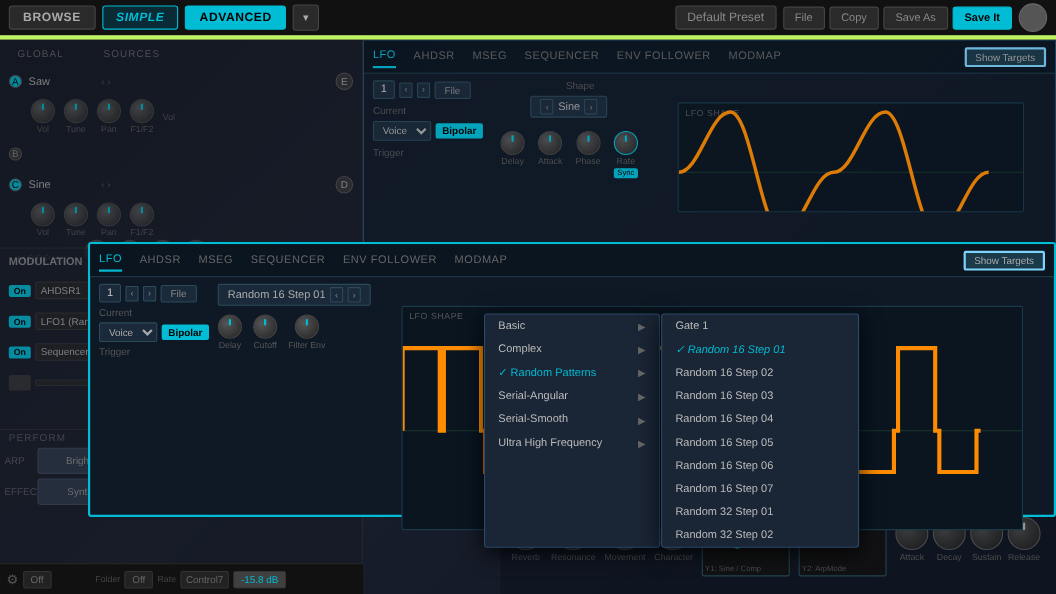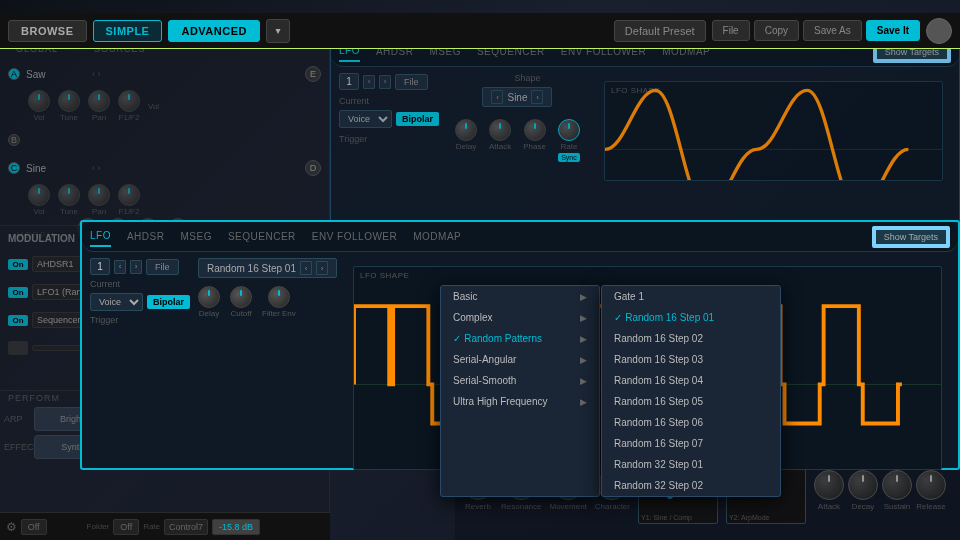--- a/index.html
+++ b/index.html
@@ -27,22 +27,21 @@
       top: 0;
       left: 0;
       right: 0;
       height: 36px;
       background: #111;
       display: flex;
       align-items: center;
       padding: 0 8px;
       gap: 6px;
       z-index: 10;
-      border-bottom: 1px solid #bef264;
-      margin-top: 13px;
+      border-bottom: 4px solid #bef264;
     }
 
     .nav-btn {
       padding: 4px 12px;
       border-radius: 3px;
       font-size: 11px;
       font-weight: bold;
       cursor: pointer;
       border: 1px solid #444;
       background: #2a2a2a;
@@ -265,39 +264,38 @@
     }
 
     .panel-tabs {
       display: flex;
       align-items: center;
       background: #0a1520;
       border-bottom: 1px solid #1e3a4a;
       padding: 0 8px;
       height: 30px;
       gap: 16px;
-      border-radius: 12px;
     }
 
     .panel-tab {
       font-size: 10px;
       color: #666;
       cursor: pointer;
       padding: 4px 0;
       letter-spacing: 0.5px;
     }
     .panel-tab.active {
       color: #00bcd4;
       border-bottom: 2px solid #00bcd4;
     }
 
     .show-targets-btn {
       margin-left: auto;
       background: #1a3a4a;
-      border: 4px solid #7dd3fc;
+      border: 2px solid #7dd3fc;
       border-radius: 2px;
       color: #aaa;
       font-size: 9px;
       padding: 2px 8px;
       cursor: pointer;
     }
 
     .lfo-controls {
       display: flex;
       padding: 6px 8px;
@@ -407,21 +405,21 @@
       gap: 12px;
       padding: 0 8px;
     }
 
     
     .lfo-shape-area {
       flex: 1;
       background: #0a1520;
       border: 1px solid #1a3a4a;
       border-radius: 2px;
-      margin: 8px;
+      margin: 20px;
       position: relative;
       overflow: hidden;
       min-height: 90px;
     }
 
     .lfo-shape-label {
       position: absolute;
       top: 4px;
       left: 6px;
       font-size: 8px;
@@ -487,20 +485,21 @@
       background: #1a2535;
       border: 1px solid #2a4a6a;
       border-radius: 3px;
       min-width: 180px;
       box-shadow: 0 4px 20px rgba(0,0,0,0.8);
       margin-left: 1px;
     }
 
     .dropdown-sub .dropdown-item.checked {
       color: #00bcd4;
+      font-style: italic;
     }
 
     .perform-btn {
       background: #2a3545;
       border: 1px solid #3a4555;
       border-radius: 3px;
       padding: 6px 4px;
       text-align: center;
       font-size: 9px;
       color: #888;
@@ -632,21 +631,21 @@
     .current-label { font-size: 9px; color: #555; }
     .trigger-label { font-size: 9px; color: #555; }
   </style>
 </head>
 <body>
 
 <div class="bg-overlay"></div>
 
 <div class="top-nav">
   <button class="nav-btn">BROWSE</button>
-  <button class="nav-btn" style="color:#00bcd4; border-color:#00bcd4; background:#0a2a35;">SIMPLE</button>
+  <button class="nav-btn" style="font-style:italic; color:#00bcd4; border-color:#00bcd4; background:#0a2a35;">SIMPLE</button>
   <button class="nav-btn active">ADVANCED</button>
   <div class="nav-dropdown">▾</div>
 
   <div class="nav-spacer"></div>
 
   <div class="nav-preset">Default Preset</div>
 
   <div class="nav-right-btns">
     <button class="nav-right-btn">File</button>
     <button class="nav-right-btn">Copy</button>

